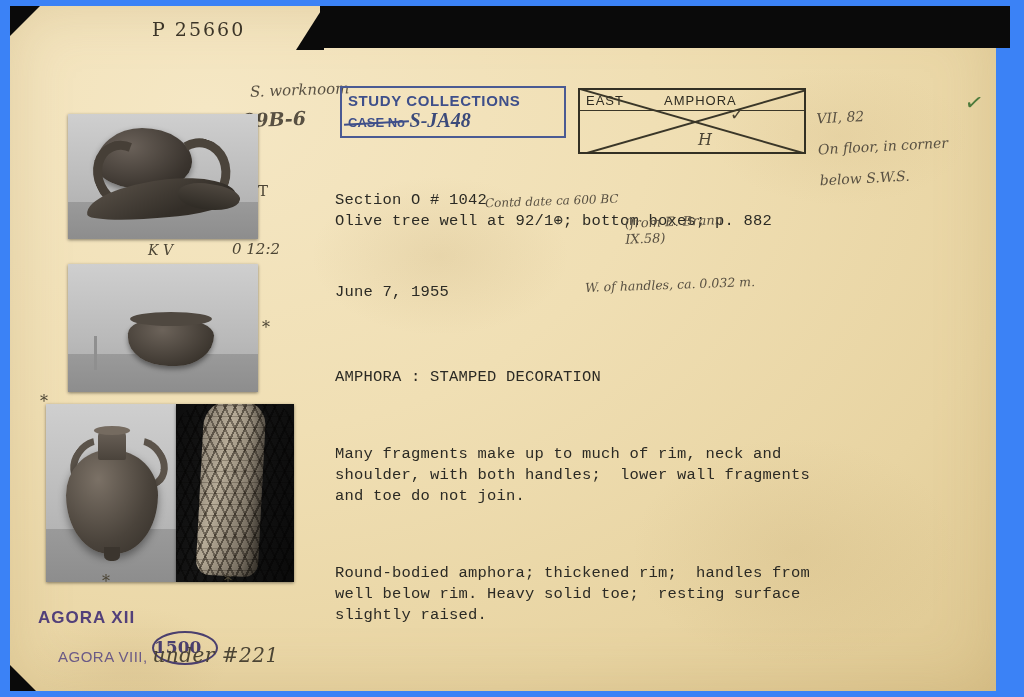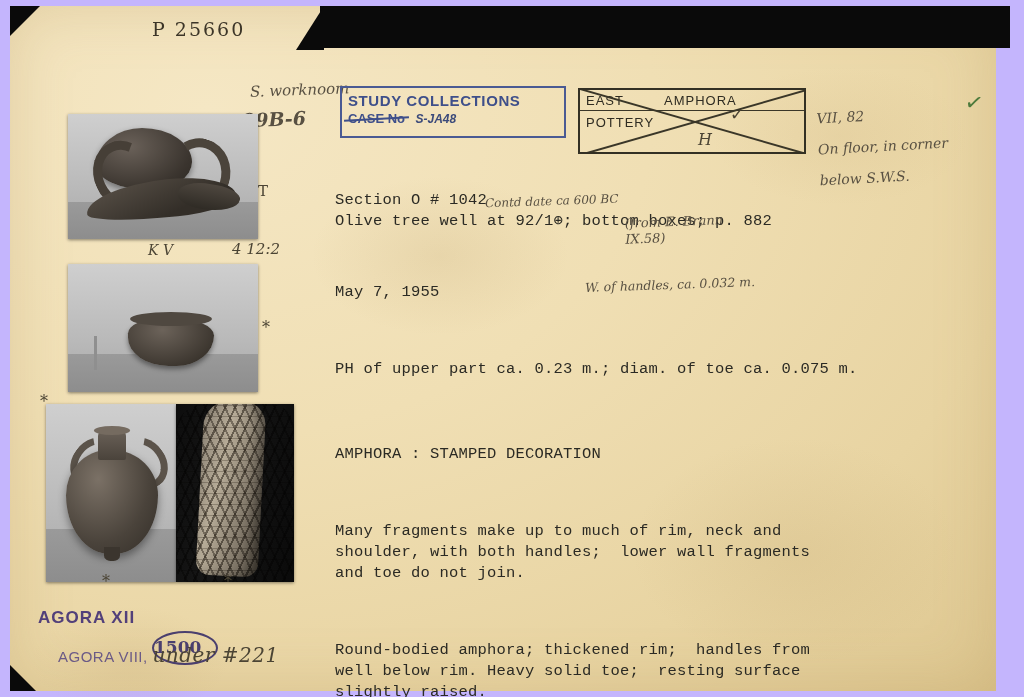--- a/index.html
+++ b/index.html
@@ -10,21 +10,21 @@
   body {
     width: 1024px;
     height: 697px;
     overflow: hidden;
     font-family: "Liberation Mono", monospace;
   }
   #stage {
     position: relative;
     width: 1024px;
     height: 697px;
-    background: #c4b5fd;
+    background: #3b82f6;
   }
 
   
   .card {
     position: absolute;
     left: 10px;
     top: 6px;
     width: 986px;
     height: 685px;
     background:
@@ -146,25 +146,24 @@
     margin-top: 2px;
   }
   .stamp-study .l2 .strike {
     position: absolute;
     left: -4px; right: -4px; top: 48%;
     height: 2px;
     background: #3e4f8a;
     transform: rotate(-3deg);
   }
   .stamp-study .casenum {
-    font-family: Liberation Sans, sans-serif;
+    font-family: Liberation Serif, serif;
     font-style: italic;
     font-weight: bold;
-    font-size: 12px;
-    margin-left: 6px;
+    font-size: 20px;
     color: #3b4a7a;
   }
 
   
   .stamp-base {
     position: absolute;
     left: 568px;
     top: 82px;
     width: 228px;
     height: 66px;
@@ -486,40 +485,36 @@
       </span>
       <span class="casenum">S-JA48</span>
     </div>
 
     <div class="stamp-base">
       <div class="row">
         <span class="r-left">EAST</span>
         <span>AMPHORA</span>
       </div>
       <hr>
-      <div class="row">
-        <span class="r-left">POTTERY</span>
-      </div>
       <span class="hw-check">✓</span>
       <span class="hw-block">H</span>
       <span class="cross"></span>
       <span class="cross2"></span>
     </div>
 
     <div class="hand pencil hw-right">
       <span class="ln">VII, 82</span>
       <span class="ln">On floor, in corner</span>
       <span class="ln">below S.W.S.</span>
     </div>
     <div class="hw-check-green">✓</div>
 
     <div class="typed">
       <div class="para tight"><span>Section O # 1042</span><br><span>Olive tree well at 92/1⊕; bottom boxes; p. 882</span></div>
-      <div class="para">May 7, 1955</div>
-      <div class="para">PH of upper part ca. 0.23 m.; diam. of toe ca. 0.075 m.</div>
+      <div class="para">June 7, 1955</div>
       <div class="para" style="margin-top:8px;">AMPHORA : STAMPED DECORATION</div>
       <div class="para">Many fragments make up to much of rim, neck and
 shoulder, with both handles;  lower wall fragments
 and toe do not join.</div>
       <div class="para">Round-bodied amphora; thickened rim;  handles from
 well below rim. Heavy solid toe;  resting surface
 slightly raised.</div>
       
       
     </div>
@@ -559,21 +554,21 @@
     </div>
 
     <div class="photo p4">
       <div class="bg"></div>
       <div class="handle"></div>
       <div class="pattern"></div>
     </div>
 
     <div class="mk mk-T">T</div>
     <div class="mk mk-KV">K V</div>
-    <div class="mk mk-0122">4 12:2</div>
+    <div class="mk mk-0122">0 12:2</div>
     <div class="mk mk-star1">*</div>
     <div class="mk mk-star2">*</div>
     <div class="mk mk-star3">*</div>
     <div class="mk mk-star4">*</div>
 
     <div class="agora12">AGORA XII</div>
     <div class="circle1500">1500</div>
     <div class="agora8">
       <span>AGORA VIII,</span>
       <span class="hwpart">under #221</span>

